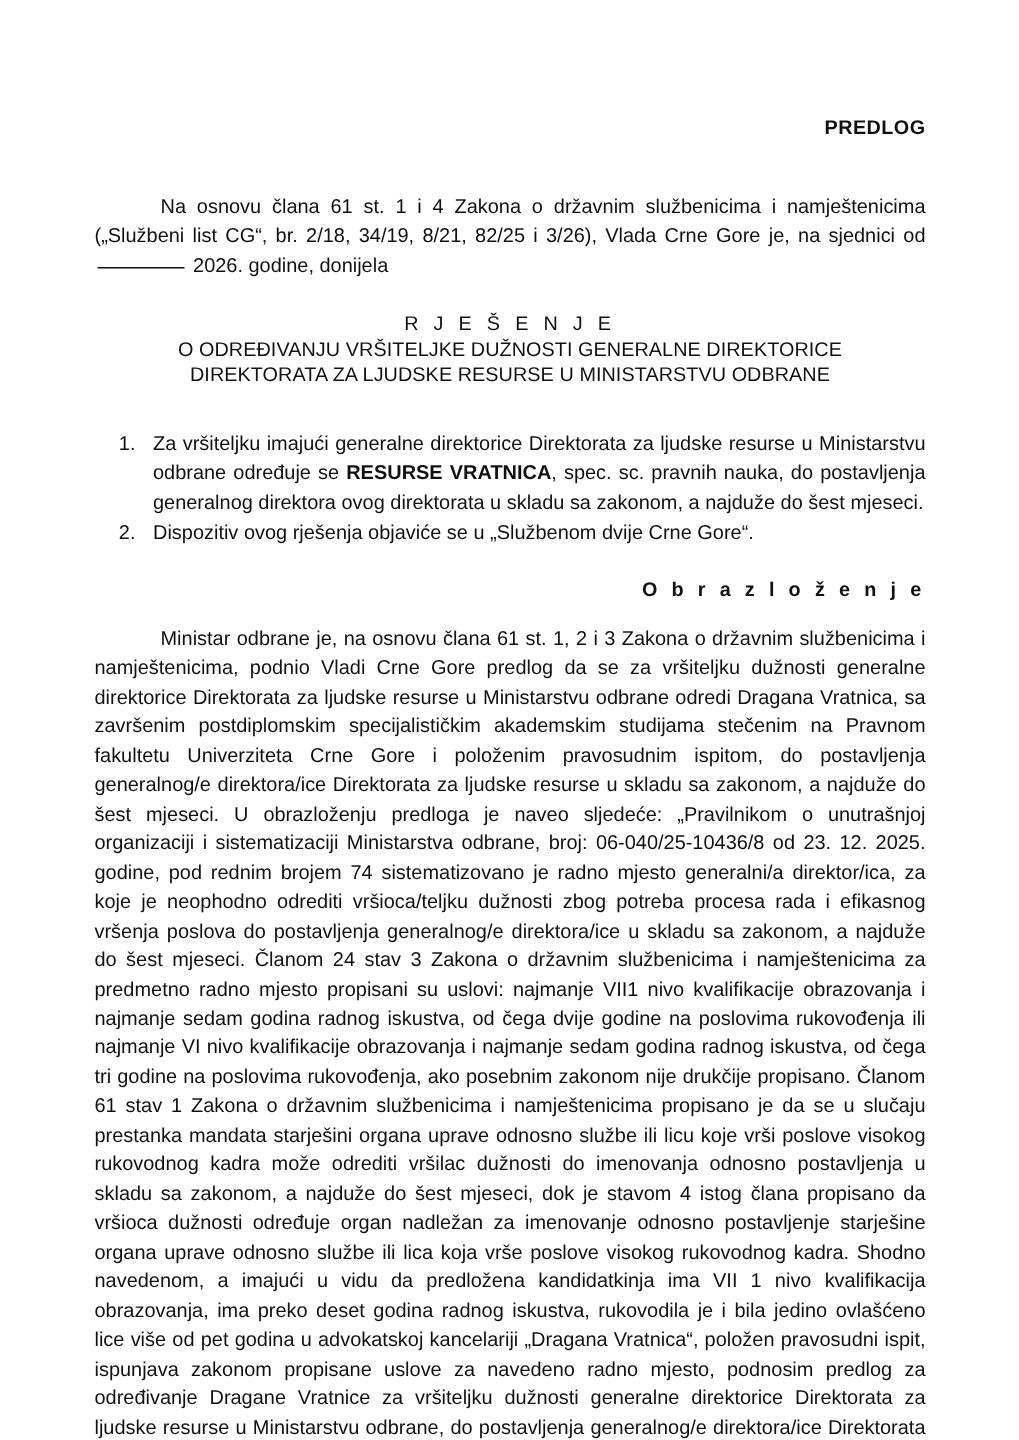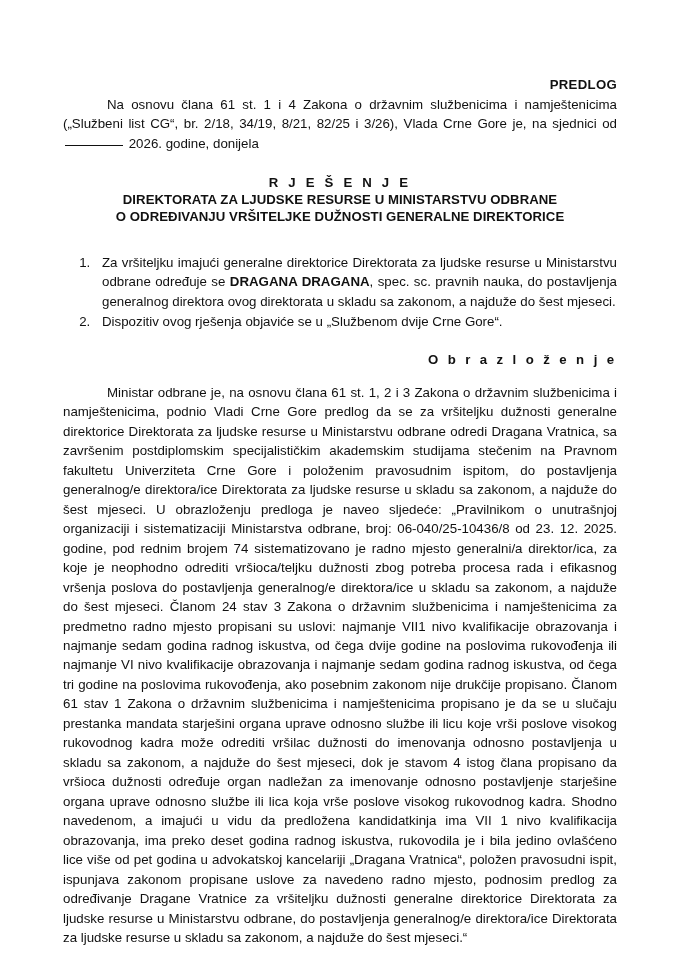--- a/index.html
+++ b/index.html
@@ -29,38 +29,38 @@
   }
   .predlog {
     text-align: right;
     font-size: 13.2px;
     font-weight: bold;
     letter-spacing: 0.3px;
     margin-top: 78px;
     line-height: 1.1;
   }
   .intro {
-    margin-top: 2px;
+    margin-top: 35px;
     font-size: 13.3px;
     line-height: 1.47;
     text-align: justify;
     text-indent: 44px;
     hyphens: none;
   }
   .blank-line {
     display: inline-block;
     border-bottom: 1.1px solid #111;
     width: 58px;
     vertical-align: 2px;
     margin: 0 2px;
   }
   .title-block {
     margin-top: 22px;
     text-align: center;
-    font-weight: bold;
+    font-weight: normal;
     font-size: 13.2px;
     line-height: 1.28;
   }
   .title-main {
     letter-spacing: 3.2px;
   }
   .title-sub {
     letter-spacing: 0.05px;
   }
   ol.decisions {
@@ -99,26 +99,26 @@
 
 <div class="page">
   <div class="content">
 
     <div class="predlog">PREDLOG</div>
 
     <p class="intro"><span>Na osnovu člana 61 st. 1 i 4 Zakona o državnim službenicima i namještenicima („Službeni list CG“, br. 2/18, 34/19, 8/21, 82/25 i 3/26), Vlada Crne Gore je, na sjednici od </span><span class="blank-line"></span><span> 2026. godine, donijela</span></p>
 
     <div class="title-block">
       <div class="title-main">R J E Š E N J E</div>
+      <div class="title-sub">O ODREĐIVANJU VRŠITELJKE DUŽNOSTI GENERALNE DIREKTORICE</div>
       <div class="title-sub">DIREKTORATA ZA LJUDSKE RESURSE U MINISTARSTVU ODBRANE</div>
-      <div class="title-sub">O ODREĐIVANJU VRŠITELJKE DUŽNOSTI GENERALNE DIREKTORICE</div>
     </div>
 
     <ol class="decisions">
-      <li><span>Za vršiteljku imajući generalne direktorice Direktorata za ljudske resurse u Ministarstvu odbrane određuje se </span><span class="strong-name">DRAGANA DRAGANA</span><span>, spec. sc. pravnih nauka, do postavljenja generalnog direktora ovog direktorata u skladu sa zakonom, a najduže do šest mjeseci.</span></li>
+      <li><span>Za vršiteljku imajući generalne direktorice Direktorata za ljudske resurse u Ministarstvu odbrane određuje se </span><span class="strong-name">RESURSE VRATNICA</span><span>, spec. sc. pravnih nauka, do postavljenja generalnog direktora ovog direktorata u skladu sa zakonom, a najduže do šest mjeseci.</span></li>
       <li class="second"><span>Dispozitiv ovog rješenja objaviće se u „Službenom dvije Crne Gore“.</span></li>
     </ol>
 
     <div class="obrazlozenje">O b r a z l o ž e n j e</div>
 
     <p class="body-para">Ministar odbrane je, na osnovu člana 61 st. 1, 2 i 3 Zakona o državnim službenicima i namještenicima, podnio Vladi Crne Gore predlog da se za vršiteljku dužnosti generalne direktorice Direktorata za ljudske resurse u Ministarstvu odbrane odredi Dragana Vratnica, sa završenim postdiplomskim specijalističkim akademskim studijama stečenim na Pravnom fakultetu Univerziteta Crne Gore i položenim pravosudnim ispitom, do postavljenja generalnog/e direktora/ice Direktorata za ljudske resurse u skladu sa zakonom, a najduže do šest mjeseci. U obrazloženju predloga je naveo sljedeće: „Pravilnikom o unutrašnjoj organizaciji i sistematizaciji Ministarstva odbrane, broj: 06-040/25-10436/8 od 23. 12. 2025. godine, pod rednim brojem 74 sistematizovano je radno mjesto generalni/a direktor/ica, za koje je neophodno odrediti vršioca/teljku dužnosti zbog potreba procesa rada i efikasnog vršenja poslova do postavljenja generalnog/e direktora/ice u skladu sa zakonom, a najduže do šest mjeseci. Članom 24 stav 3 Zakona o državnim službenicima i namještenicima za predmetno radno mjesto propisani su uslovi: najmanje VII1 nivo kvalifikacije obrazovanja i najmanje sedam godina radnog iskustva, od čega dvije godine na poslovima rukovođenja ili najmanje VI nivo kvalifikacije obrazovanja i najmanje sedam godina radnog iskustva, od čega tri godine na poslovima rukovođenja, ako posebnim zakonom nije drukčije propisano. Članom 61 stav 1 Zakona o državnim službenicima i namještenicima propisano je da se u slučaju prestanka mandata starješini organa uprave odnosno službe ili licu koje vrši poslove visokog rukovodnog kadra može odrediti vršilac dužnosti do imenovanja odnosno postavljenja u skladu sa zakonom, a najduže do šest mjeseci, dok je stavom 4 istog člana propisano da vršioca dužnosti određuje organ nadležan za imenovanje odnosno postavljenje starješine organa uprave odnosno službe ili lica koja vrše poslove visokog rukovodnog kadra. Shodno navedenom, a imajući u vidu da predložena kandidatkinja ima VII 1 nivo kvalifikacija obrazovanja, ima preko deset godina radnog iskustva, rukovodila je i bila jedino ovlašćeno lice više od pet godina u advokatskoj kancelariji „Dragana Vratnica“, položen pravosudni ispit, ispunjava zakonom propisane uslove za navedeno radno mjesto, podnosim predlog za određivanje Dragane Vratnice za vršiteljku dužnosti generalne direktorice Direktorata za ljudske resurse u Ministarstvu odbrane, do postavljenja generalnog/e direktora/ice Direktorata za ljudske resurse u skladu sa zakonom, a najduže do šest mjeseci.“</p>
 
   </div>
 </div>
 

